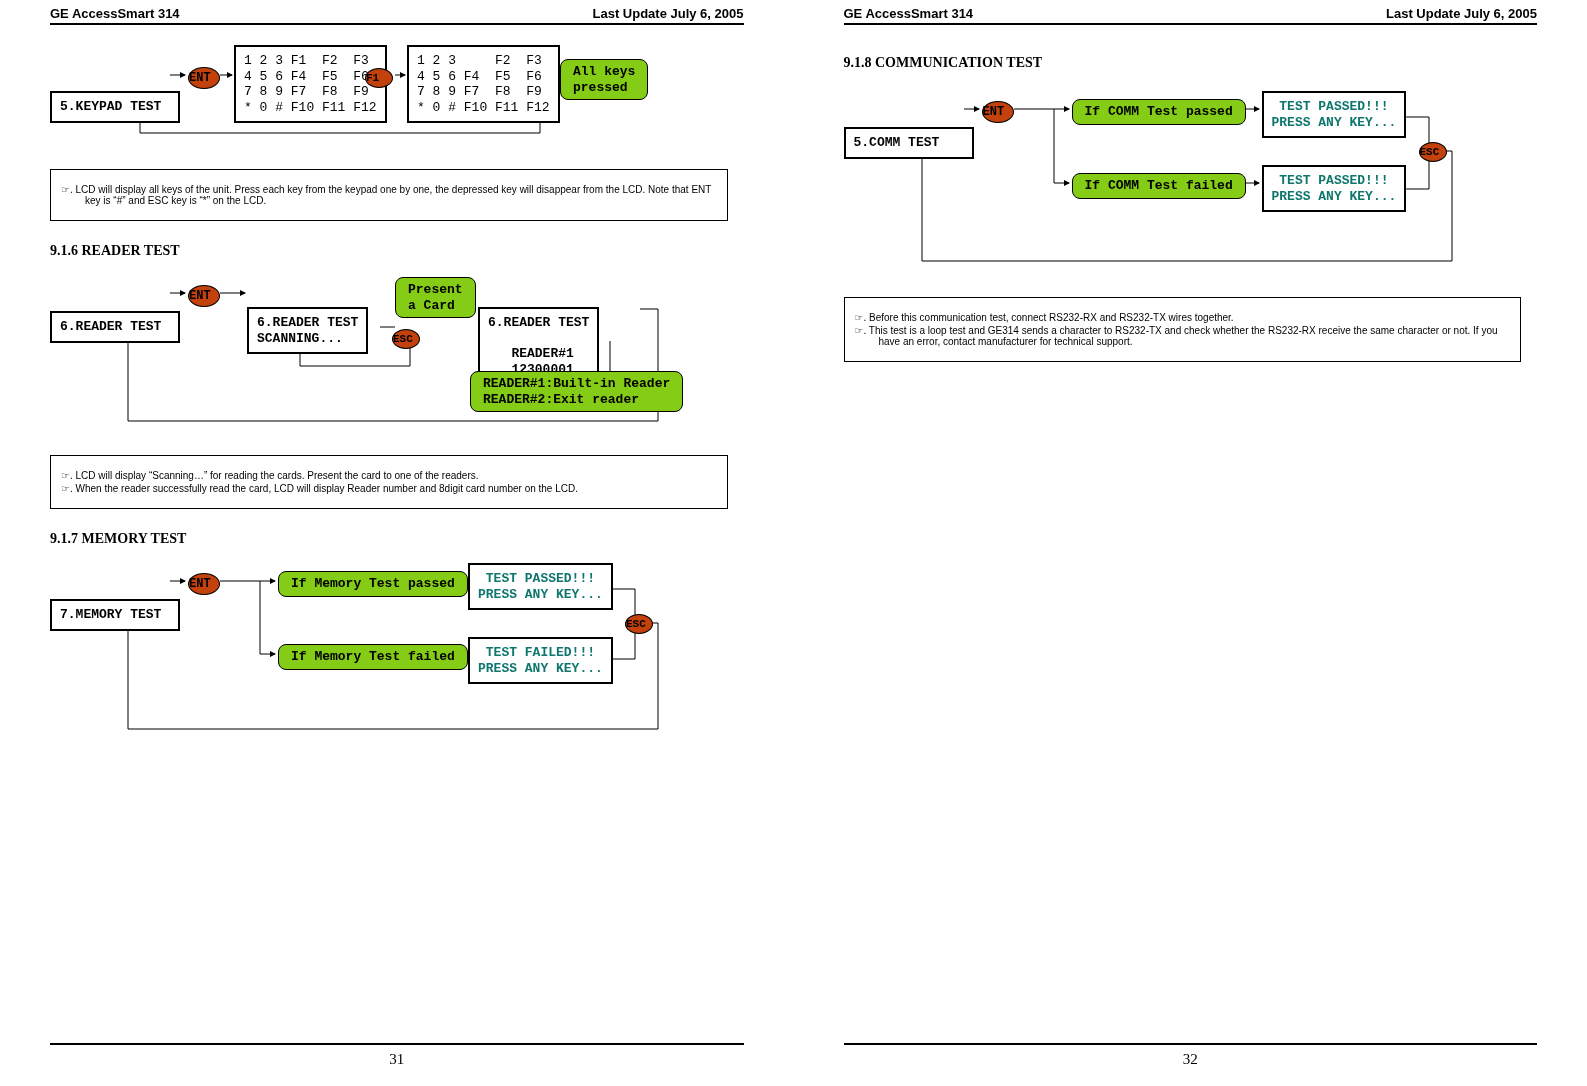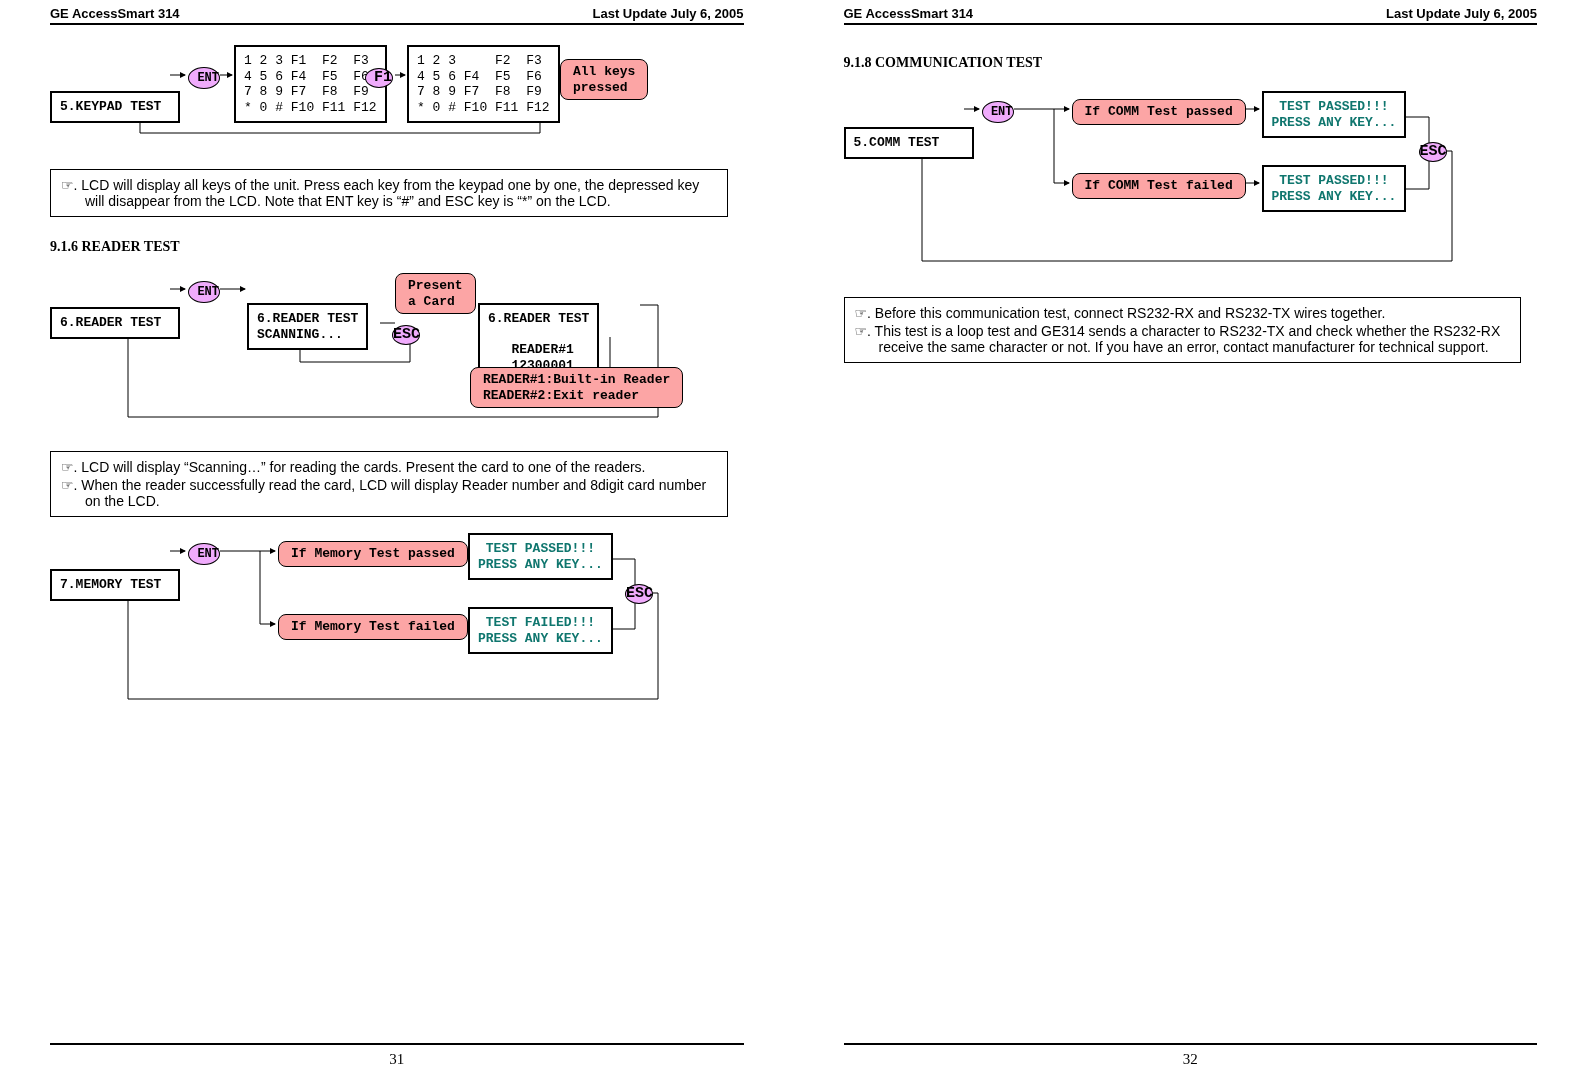--- a/index.html
+++ b/index.html
@@ -60,43 +60,43 @@
   .pill {
     display: inline-block;
     border: 1.5px solid #000;
     border-radius: 8px;
     font-family: "Courier New", monospace;
     font-weight: bold;
     font-size: 13px;
     padding: 4px 12px;
     line-height: 1.2;
     vertical-align: middle;
-    background: #fca5a5;
+    background: #84cc16;
     white-space: pre;
   }
   .keycap {
     display: inline-block;
     border: 1.5px solid #000;
     border-radius: 50%;
     font-family: "Courier New", monospace;
     font-weight: bold;
     font-size: 12px;
     width: 30px;
     height: 20px;
     line-height: 20px;
-    text-align: right;
+    text-align: left;
     vertical-align: middle;
-    background: #f0abfc;
-  }
-  .keycap.sm { width: 26px; height: 18px; line-height: 18px; font-size: 15px; }
+    background: #c2410c;
+  }
+  .keycap.sm { width: 26px; height: 18px; line-height: 18px; font-size: 11px; }
   
   .note {
     border: 1.5px solid #000;
-    padding: 5px 10px;
-    font-size: 14px;
+    padding: 12px 10px;
+    font-size: 10px;
     margin: 14px 16px 6px 0;
   }
   .note p { margin: 2px 0; text-indent: -24px; padding-left: 24px; }
   .ptr { font-family: "Arial", sans-serif; }
   
   .ftr {
     position: absolute;
     bottom: 18px;
     left: 0;
     right: 0;
@@ -191,20 +191,21 @@
    12300001</span>
       <span class="pill" style="position:absolute;left:420px;top:100px;">READER#1:Built-in Reader
 READER#2:Exit reader</span>
     </div>
 
     <div class="note">
       <p class="ptr">☞. LCD will display “Scanning…” for reading the cards. Present the card to one of the readers.</p>
       <p class="ptr">☞. When the reader successfully read the card, LCD will display Reader number and 8digit card number on the LCD.</p>
     </div>
 
+    <div class="section-title">9.1.7 MEMORY TEST</div>
 
     <div class="flow" style="height:190px;">
       <svg class="conn" width="700" height="190">
         <line x1="120" y1="22" x2="135" y2="22" stroke="#000" marker-end="url(#ah)"></line>
 
         <line x1="170" y1="22" x2="210" y2="22" stroke="#000"></line>
 
         <line x1="210" y1="22" x2="225" y2="22" stroke="#000" marker-end="url(#ah)"></line>
 
         <polyline points="210,22 210,95 225,95" fill="none" stroke="#000" marker-end="url(#ah)"></polyline>

